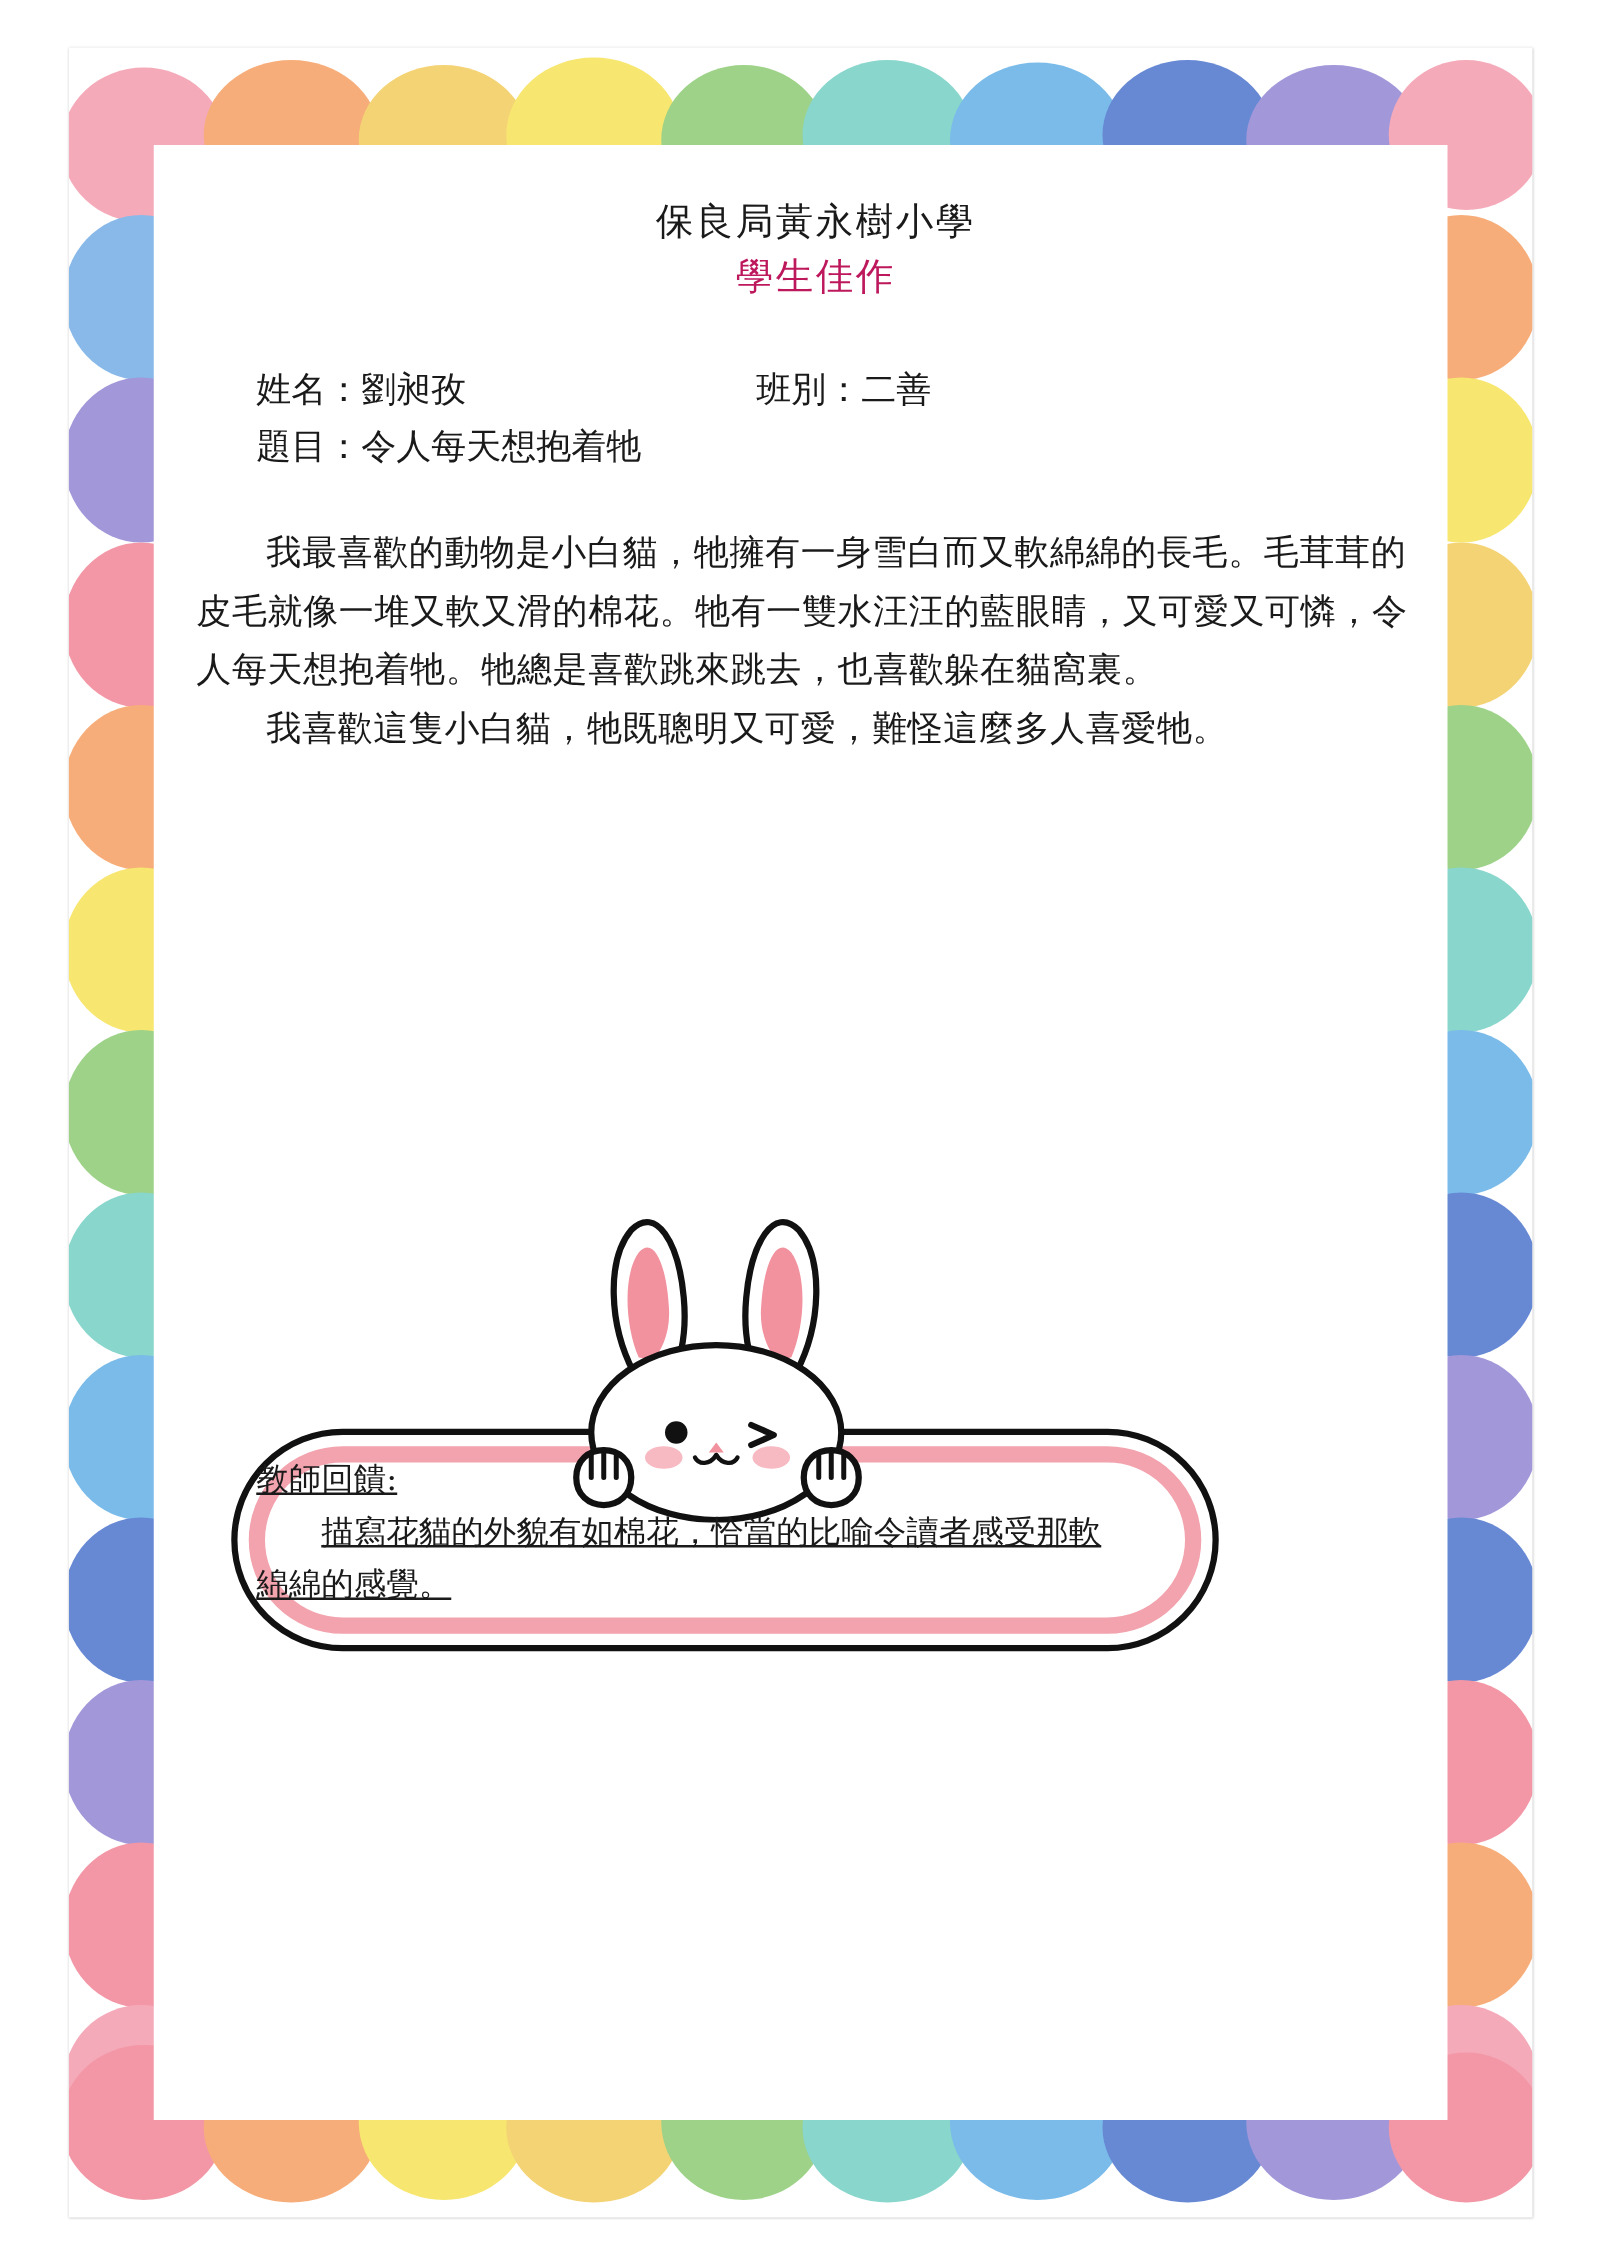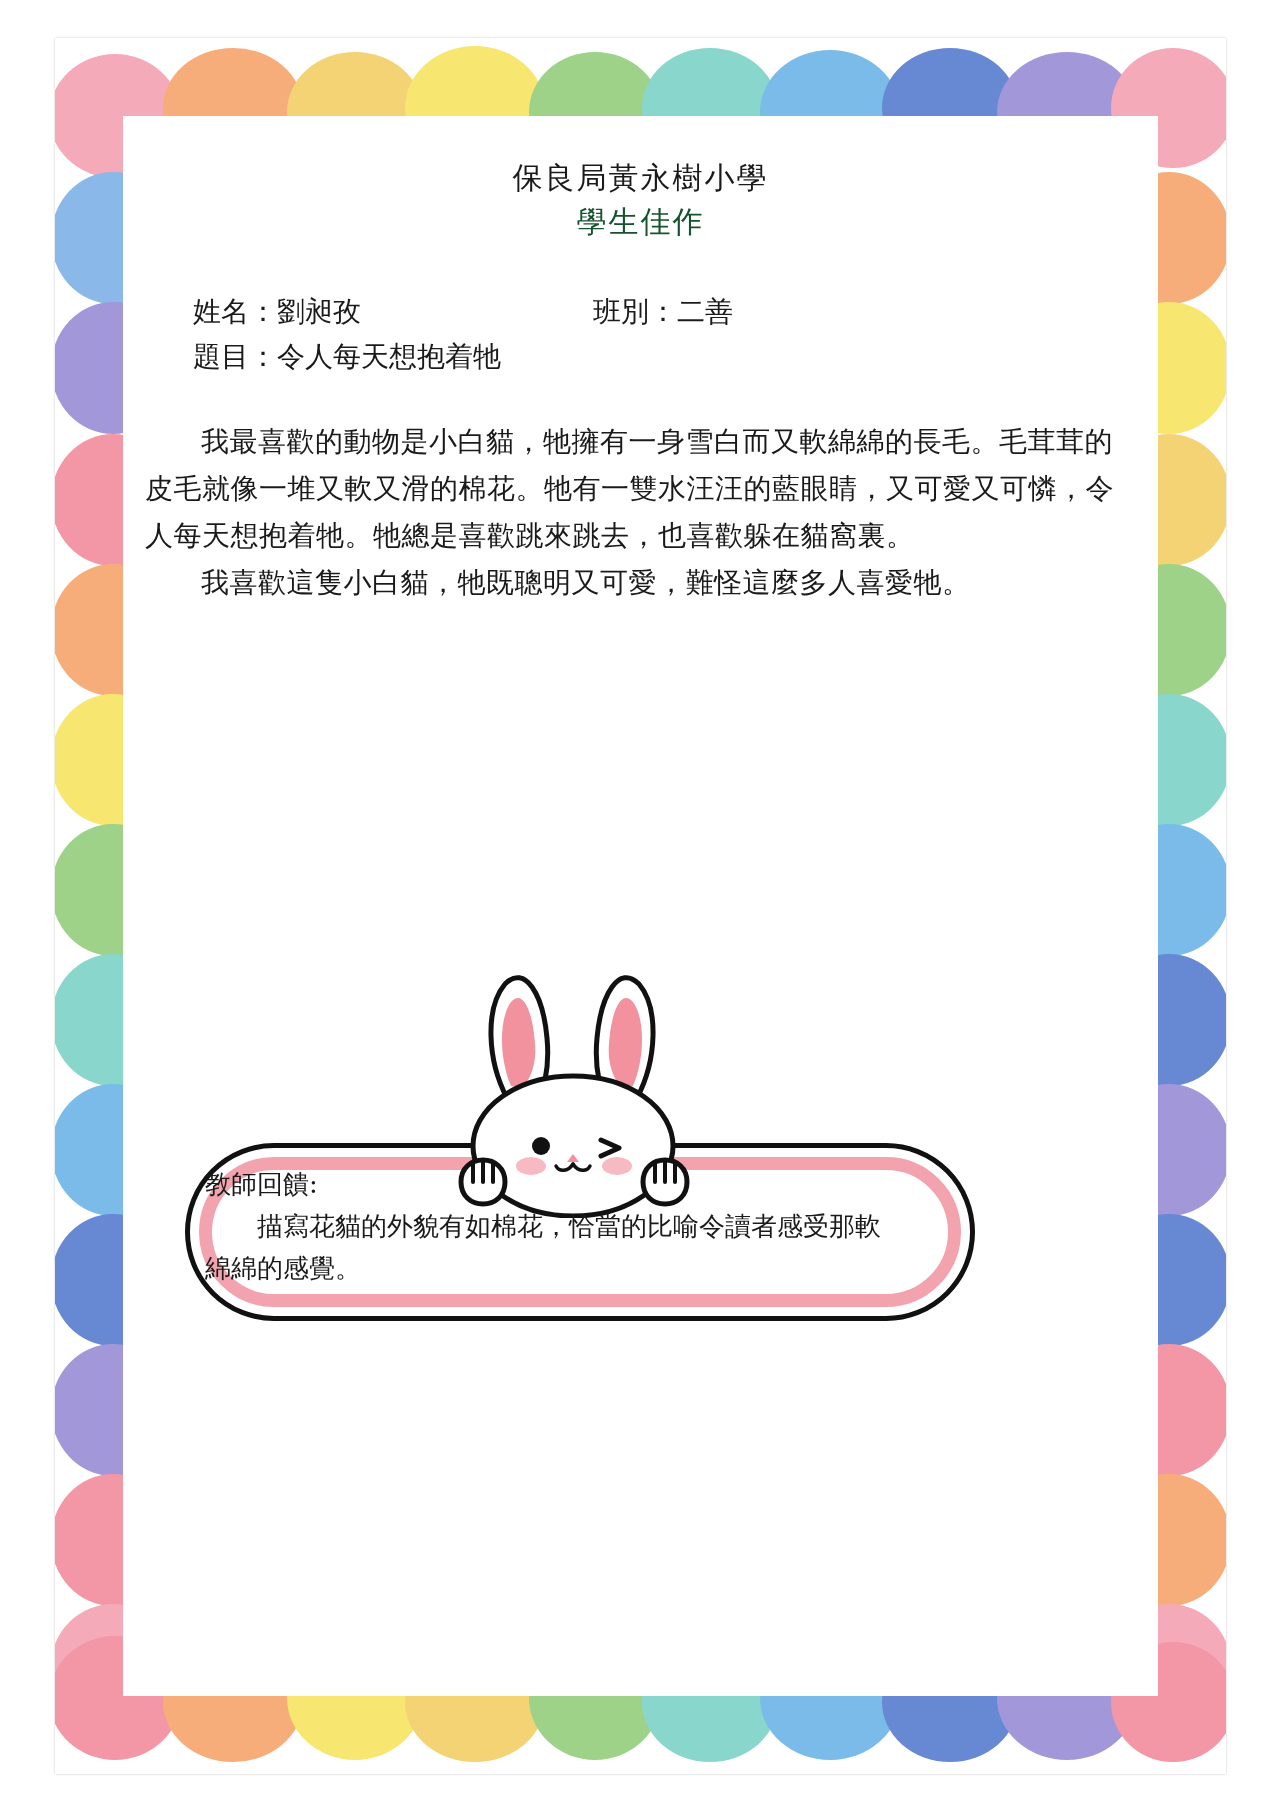--- a/index.html
+++ b/index.html
@@ -38,40 +38,40 @@
     top: 78px;
     width: 1035px;
     height: 1580px;
     background: #ffffff;
     z-index: 5;
   }
 
   
   .content {
     position: absolute;
-    left: 68px;
+    left: 80px;
     top: 78px;
     width: 1035px;
     height: 1580px;
     z-index: 6;
   }
 
   .school-title {
     text-align: center;
     font-size: 30px;
     letter-spacing: 2px;
     color: #1a1a1a;
     margin-top: 40px;
     line-height: 1.45;
   }
   .school-sub {
     text-align: center;
     font-size: 30px;
     letter-spacing: 2px;
-    color: #14532d;
+    color: #be185d;
     line-height: 1.45;
   }
 
   .meta {
     margin-top: 46px;
     padding-left: 30px;
     font-size: 28px;
     color: #1a1a1a;
     line-height: 1.62;
   }
@@ -140,20 +140,21 @@
     left: 150px;
     top: 1125px;
     width: 700px;
     font-size: 26px;
     line-height: 1.62;
     color: #1a1a1a;
     z-index: 9;
   }
   .feedback-text p {
     margin: 0;
+    text-decoration: underline;
   }
   .feedback-body {
     text-indent: 2em;
   }
 </style>
 </head>
 <body>
 
 <div class="page">
 

